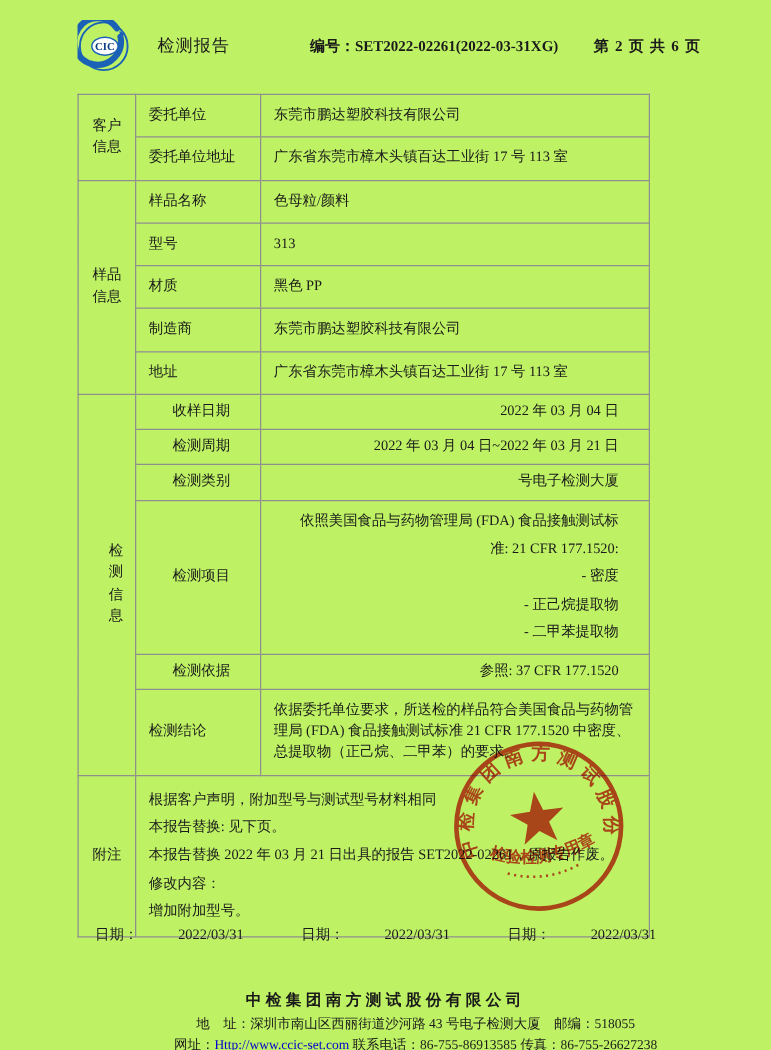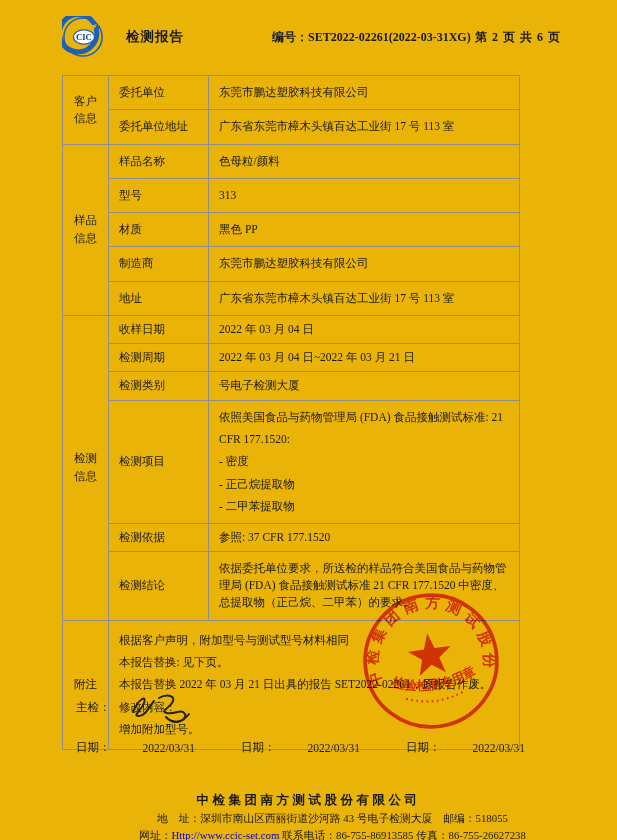--- a/index.html
+++ b/index.html
@@ -1,33 +1,33 @@
 <!DOCTYPE html>
 <html><head>
 <meta charset="utf-8">
 <style>
   html,body{margin:0;padding:0;background:#e8e8e8;}
   .page{
-    position:relative; width:617px; height:840px; background:#eab308;
+    position:relative; width:617px; height:840px; background:#bef264;
     font-family:"Liberation Serif","DejaVu Serif",serif;
     color:#1a1a1a; overflow:hidden; margin:0 auto;
   }
   
   .header{position:absolute; top:14px; left:62px; right:56px; height:46px; display:flex; align-items:center;}
   .logo{width:42px; height:42px; flex:0 0 auto;}
-  .hdr-title{font-size:13.5px; font-weight:bold; margin-left:22px; letter-spacing:1px;}
-  .hdr-no{font-size:12px; font-weight:bold; margin-left:88px; white-space:nowrap;}
+  .hdr-title{font-size:13.5px; font-weight:normal; margin-left:22px; letter-spacing:1px;}
+  .hdr-no{font-size:12px; font-weight:bold; margin-left:64px; white-space:nowrap;}
   .hdr-page{font-size:12px; font-weight:bold; margin-left:auto; white-space:nowrap; letter-spacing:1px;}
   
   table.report{position:absolute; top:75px; left:62px; width:458px; border-collapse:collapse; table-layout:fixed;}
   table.report td{border:1px solid #8f8f8f; font-size:11.5px; vertical-align:middle; padding:8px 10px; line-height:1.5;}
   td.sec{width:46px; text-align:center; padding:4px 2px; line-height:2;}
   td.fld{width:100px;}
   td.val{}
-  tr.tight td{padding:5px 10px;}
+  tr.tight td{padding:5px 24px;text-align:right;}
   .lines div{line-height:1.95;}
   .para{line-height:1.8;}
   
   .stamp{position:absolute; left:360px; top:590px; width:142px; height:142px; mix-blend-mode:multiply; opacity:.92; transform:rotate(-8deg); pointer-events:none;}
   
   .sig-row{position:absolute; left:62px; top:688px; width:495px; display:grid; grid-template-columns:1fr 1fr 1fr; font-size:11.5px;}
   .sig-cell{display:flex; align-items:center;}
   .sig-cell .lbl{margin-left:14px; white-space:nowrap;}
   .sig-cell svg{margin-left:8px;}
   .date-row{position:absolute; left:62px; top:740px; width:495px; display:grid; grid-template-columns:1fr 1fr 1fr; font-size:11.5px;}
@@ -146,28 +146,20 @@
           <div>本报告替换: 见下页。</div>
           <div>本报告替换 2022 年 03 月 21 日出具的报告 SET2022-02261，原报告作废。</div>
           <div>修改内容：</div>
           <div>增加附加型号。</div>
         </td>
       </tr>
     </tbody>
   </table>
 
   <div class="sig-row">
-    <div class="sig-cell">
-      <span class="lbl">主检：</span>
-      <svg width="78" height="38" viewBox="0 0 78 38">
-        <path class="ink" d="M14,24 C20,10 28,7 25,15 C22,23 13,28 20,28 C27,28 31,17 35,13"></path>
-        <path class="ink" d="M40,10 C48,5 58,8 53,15 C48,22 41,23 48,25 C56,27 62,20 66,26 C68,31 60,36 53,33"></path>
-        <path class="ink" d="M47,29 C54,37 64,34 70,26"></path>
-      </svg>
-    </div>
   </div>
 
   <div class="date-row">
     <div class="date-cell">
       <span class="lbl">日期：</span>
       <span class="dt">2022/03/31</span>
     </div>
     <div class="date-cell">
       <span class="lbl">日期：</span>
       <span class="dt">2022/03/31</span>

